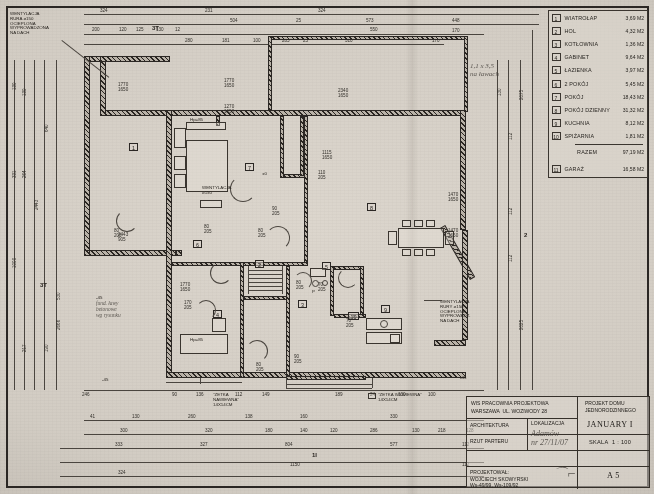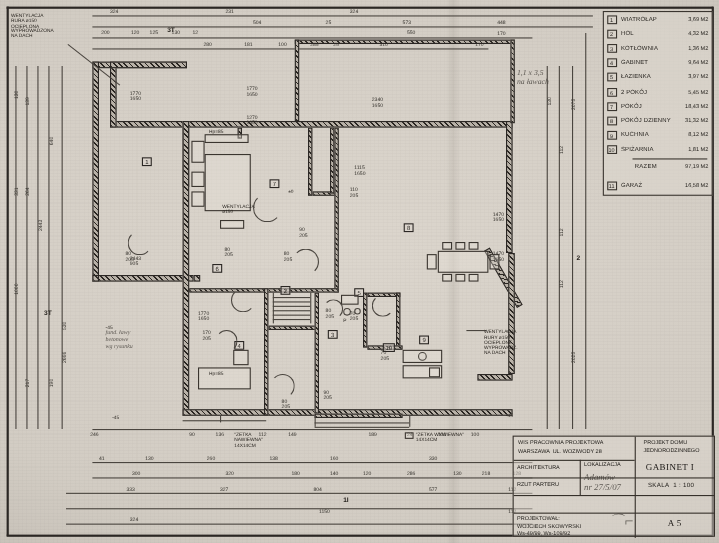--- a/index.html
+++ b/index.html
@@ -479,27 +479,27 @@
     <div class="bdr" style="left:60px;top:21px;width:1px;height:32px;"></div>
 
     <div class="tbtxt" style="left:4px;top:3px;">WIS PRACOWNIA PROJEKTOWA</div>
     <div class="tbtxt" style="left:4px;top:11px;">WARSZAWA  UL. WOZIWODY 28</div>
 
     <div class="tbtxt" style="left:3px;top:25px;">ARCHITEKTURA</div>
     <div class="tbtxt" style="left:3px;top:41px;">RZUT PARTERU</div>
 
     <div class="tbtxt" style="left:64px;top:23px;">LOKALIZACJA</div>
     <div class="hw" style="left:64px;top:32px;font-size:8px;">Adamów
-nr 27/5/07</div>
+nr 27/11/07</div>
 
     <div class="tbtxt" style="left:3px;top:72px;">PROJEKTOWAŁ:</div>
     <div class="tbtxt" style="left:3px;top:79px;">WOJCIECH SKOWYRSKI</div>
     <div class="tbtxt" style="left:3px;top:85px;">Ws-49/99, Ws-109/92</div>
     <div class="hw" style="left:86px;top:68px;font-size:14px;">⌒⌐</div>
 
     <div class="tbtxt" style="left:118px;top:3px;">PROJEKT DOMU</div>
     <div class="tbtxt" style="left:118px;top:10px;">JEDNORODZINNEGO</div>
-    <div class="tbbig" style="left:120px;top:23px;">GABINET I</div>
+    <div class="tbbig" style="left:120px;top:23px;">JANUARY I</div>
     <div class="tbmid" style="left:122px;top:42px;">SKALA  1 : 100</div>
     <div class="tbbig" style="left:140px;top:74px;">A 5</div>
   </div>
 
 </div>
 
 </body></html>

